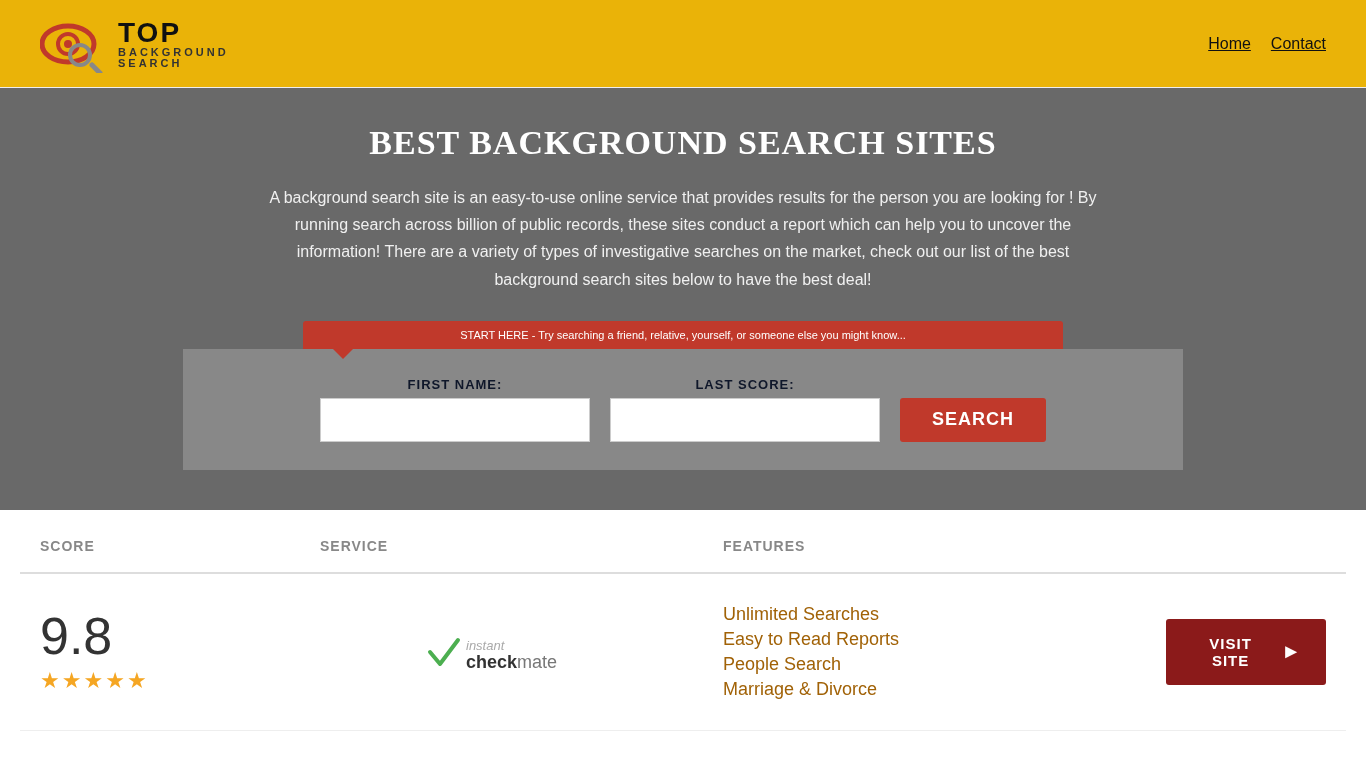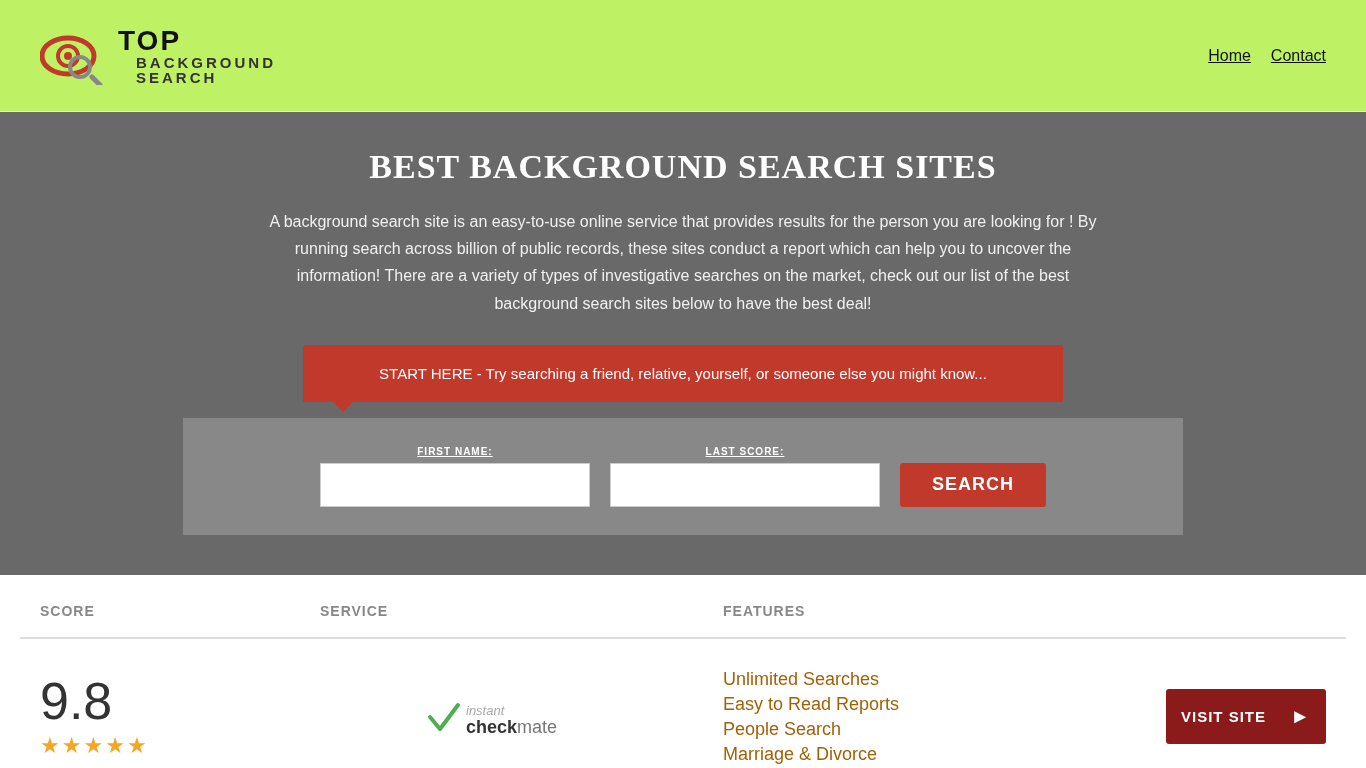--- a/index.html
+++ b/index.html
@@ -1,49 +1,48 @@
 <!DOCTYPE html>
 <html><head>
   <meta charset="utf-8">
   <style>
     * { margin: 0; padding: 0; box-sizing: border-box; }
     body { font-family: Arial, sans-serif; background: #fff; color: #333; width: 1366px; min-height: 768px; }
 
     
     .header {
-      background: #bef264;
+      background: #eab308;
       border-bottom: 1px solid #eee;
       display: flex;
       align-items: center;
       justify-content: space-between;
       padding: 10px 40px;
-      height: 112px;
+      height: 88px;
     }
     .logo-wrap {
       display: flex;
       align-items: center;
       gap: 8px;
     }
     .logo-text-group {
       display: flex;
       flex-direction: column;
       line-height: 1;
     }
     .logo-top {
       font-size: 28px;
       font-weight: 900;
       color: #111;
       letter-spacing: 2px;
     }
     .logo-bottom {
-      font-size: 15px;
+      font-size: 11px;
       font-weight: 700;
       color: #333;
       letter-spacing: 3px;
-      margin-left: 18px;
     }
     .nav {
       display: flex;
       gap: 20px;
       align-items: center;
     }
     .nav a {
       text-decoration: underline;
       color: #111;
       font-size: 16px;
@@ -66,24 +65,24 @@
     .hero-desc {
       color: #f0f0f0;
       font-size: 16px;
       max-width: 860px;
       margin: 4px auto 28px;
       line-height: 1.7;
     }
     .search-banner {
       background: #c0392b;
       color: #fff;
-      font-size: 15px;
-      padding: 20px 20px;
+      font-size: 11px;
+      padding: 8px 20px;
       max-width: 760px;
-      margin: 0 auto 16px;
+      margin: 0 auto 0;
       border-radius: 3px 3px 0 0;
       position: relative;
     }
     .search-banner::after {
       content: '';
       position: absolute;
       bottom: -10px;
       left: 30px;
       border-left: 10px solid transparent;
       border-right: 10px solid transparent;
@@ -98,25 +97,24 @@
       align-items: flex-end;
       gap: 20px;
       justify-content: center;
     }
     .field-group {
       display: flex;
       flex-direction: column;
       gap: 6px;
     }
     .field-label {
-      color: #ffffff;
-      font-size: 10px;
-      font-weight: 700;
-      letter-spacing: 1px;
-      text-decoration: underline;
+      color: #0f172a;
+      font-size: 13px;
+      font-weight: 700;
+      letter-spacing: 1px;
     }
     .field-input {
       width: 270px;
       height: 44px;
       border: 1px solid #ccc;
       background: #fff;
       padding: 0 10px;
       font-size: 15px;
     }
     .search-btn {
@@ -202,21 +200,21 @@
       display: flex;
       align-items: center;
       justify-content: flex-end;
     }
     .visit-btn {
       background: #8b1a1a;
       color: #fff;
       font-size: 15px;
       font-weight: 700;
       border: none;
-      padding: 16px 15px;
+      padding: 16px 24px;
       cursor: pointer;
       display: flex;
       align-items: center;
       gap: 10px;
       letter-spacing: 1px;
       border-radius: 3px;
       width: 160px;
       justify-content: space-between;
     }
     .visit-btn .arrow {

